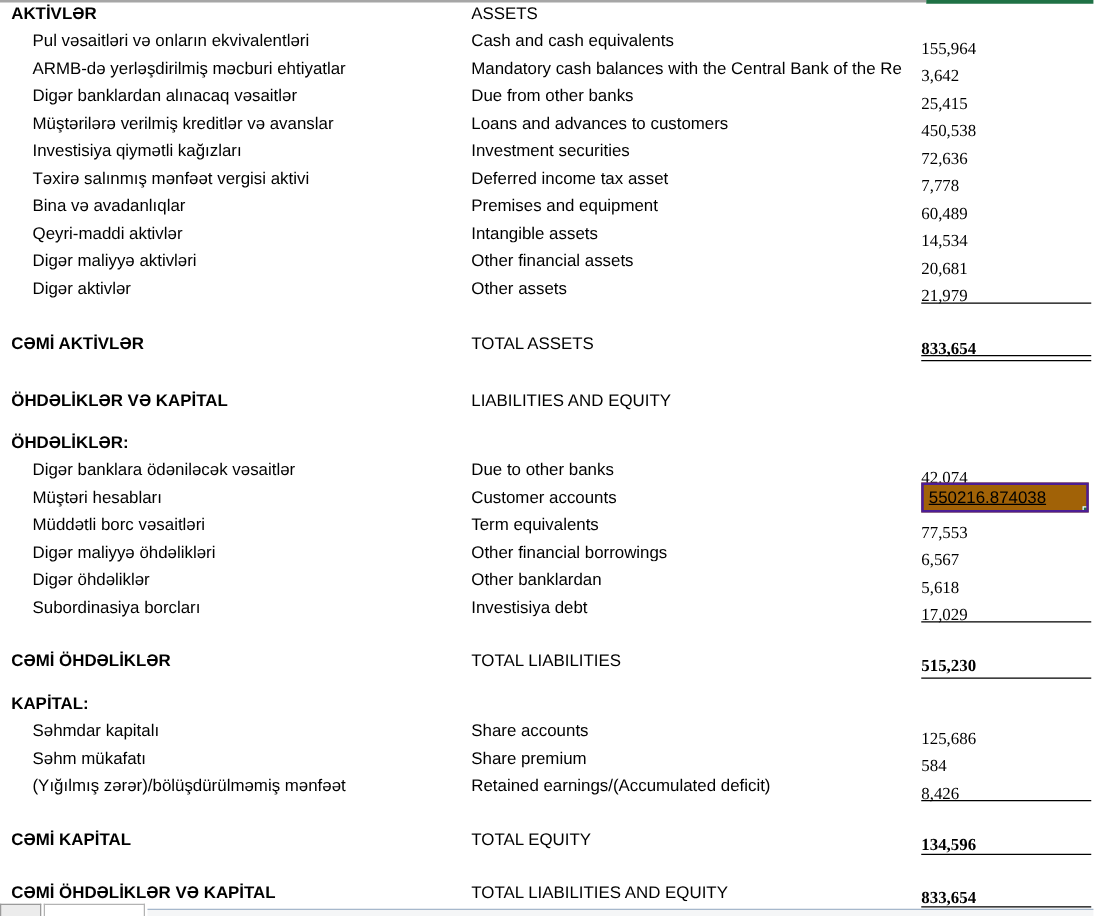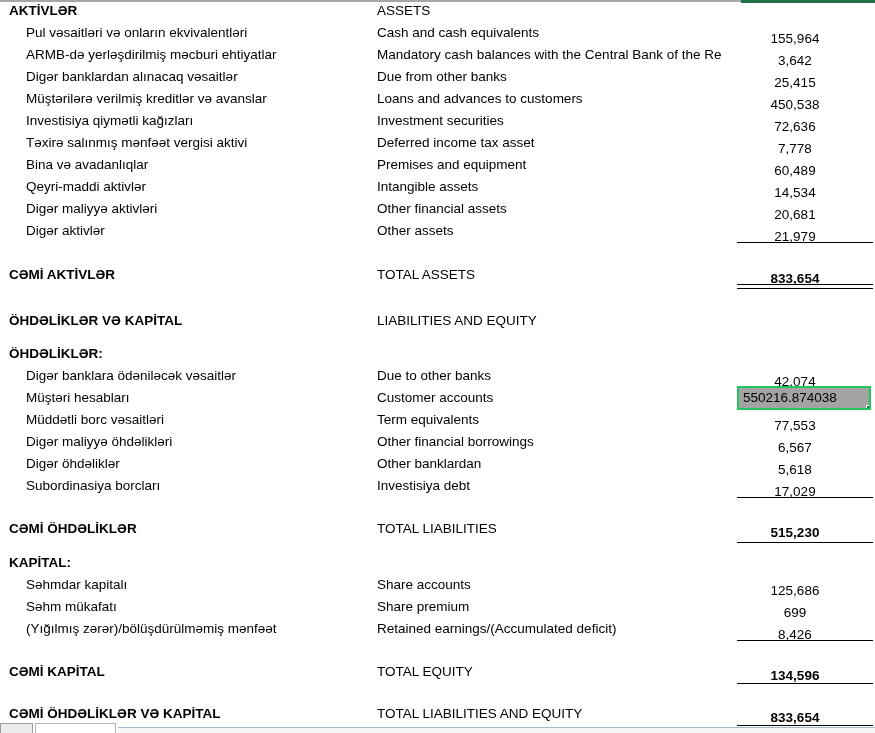--- a/index.html
+++ b/index.html
@@ -10,33 +10,33 @@
   }
   
   .hline-gray  { position:absolute; left:0;   top:0; width:741px; height:2px; background:#a6a6a6; }
   .hline-green { position:absolute; left:741px; top:0; width:134px; height:3px; background:#1f7145; }
 
   
   .row { position:absolute; left:0; width:875px; height:0; }
   .cell { position:absolute; top:0; white-space:nowrap; line-height:15px; }
   .az  { left:26px;text-align:center; }
   .en  { left:377px; width:360px; overflow:hidden; }
-  .num { left:737px; width:116px; text-align:center; top:6px; }
+  .num { left:737px; width:116px; text-align:left; top:6px;font-family:Liberation Serif, serif; }
   .row.section .az, .row.total .az { left:9px; font-weight:bold; }
   .row.section .en, .row.total .en { font-weight:normal; }
   .row.total .num { font-weight:bold; top:4px; }
 
   
   .rule { position:absolute; left:737px; width:136px; height:1px; background:#000; }
 
   
   .sel-cell {
     position:absolute; left:737px; top:386px; width:126px; height:20px;
-    border:2px solid #22c55e; background:#a3a3a3; padding-left:4px;
-    line-height:20px; white-space:nowrap; overflow:hidden;
+    border:2px solid #4c1d95; background:#a16207; padding-left:4px;
+    line-height:20px; white-space:nowrap; overflow:hidden;text-decoration:underline;
   }
   .fill-handle {
     position:absolute; right:-4px; bottom:-4px; width:5px; height:5px;
     background:#1f7145; border:1px solid #fff;
   }
 
   
   .tab-scroll {
     position:absolute; left:0; top:723px; width:33px; height:10px;
     background:#ececec; border:1px solid #9b9b9b; border-bottom:none; box-sizing:border-box;
@@ -162,21 +162,21 @@
         <span class="cell az">KAPİTAL:</span>
       </div>
       <div class="row item" style="top: 577px;">
         <span class="cell az">Səhmdar kapitalı</span>
         <span class="cell en">Share accounts</span>
         <span class="cell num">125,686</span>
       </div>
       <div class="row item" style="top: 599px;">
         <span class="cell az">Səhm mükafatı</span>
         <span class="cell en">Share premium</span>
-        <span class="cell num">699</span>
+        <span class="cell num">584</span>
       </div>
       <div class="row item" style="top: 621px;">
         <span class="cell az">(Yığılmış zərər)/bölüşdürülməmiş mənfəət</span>
         <span class="cell en">Retained earnings/(Accumulated deficit)</span>
         <span class="cell num">8,426</span>
       </div>
       <div class="row total" style="top: 664px;">
         <span class="cell az">CƏMİ KAPİTAL</span>
         <span class="cell en">TOTAL EQUITY</span>
         <span class="cell num">134,596</span>

